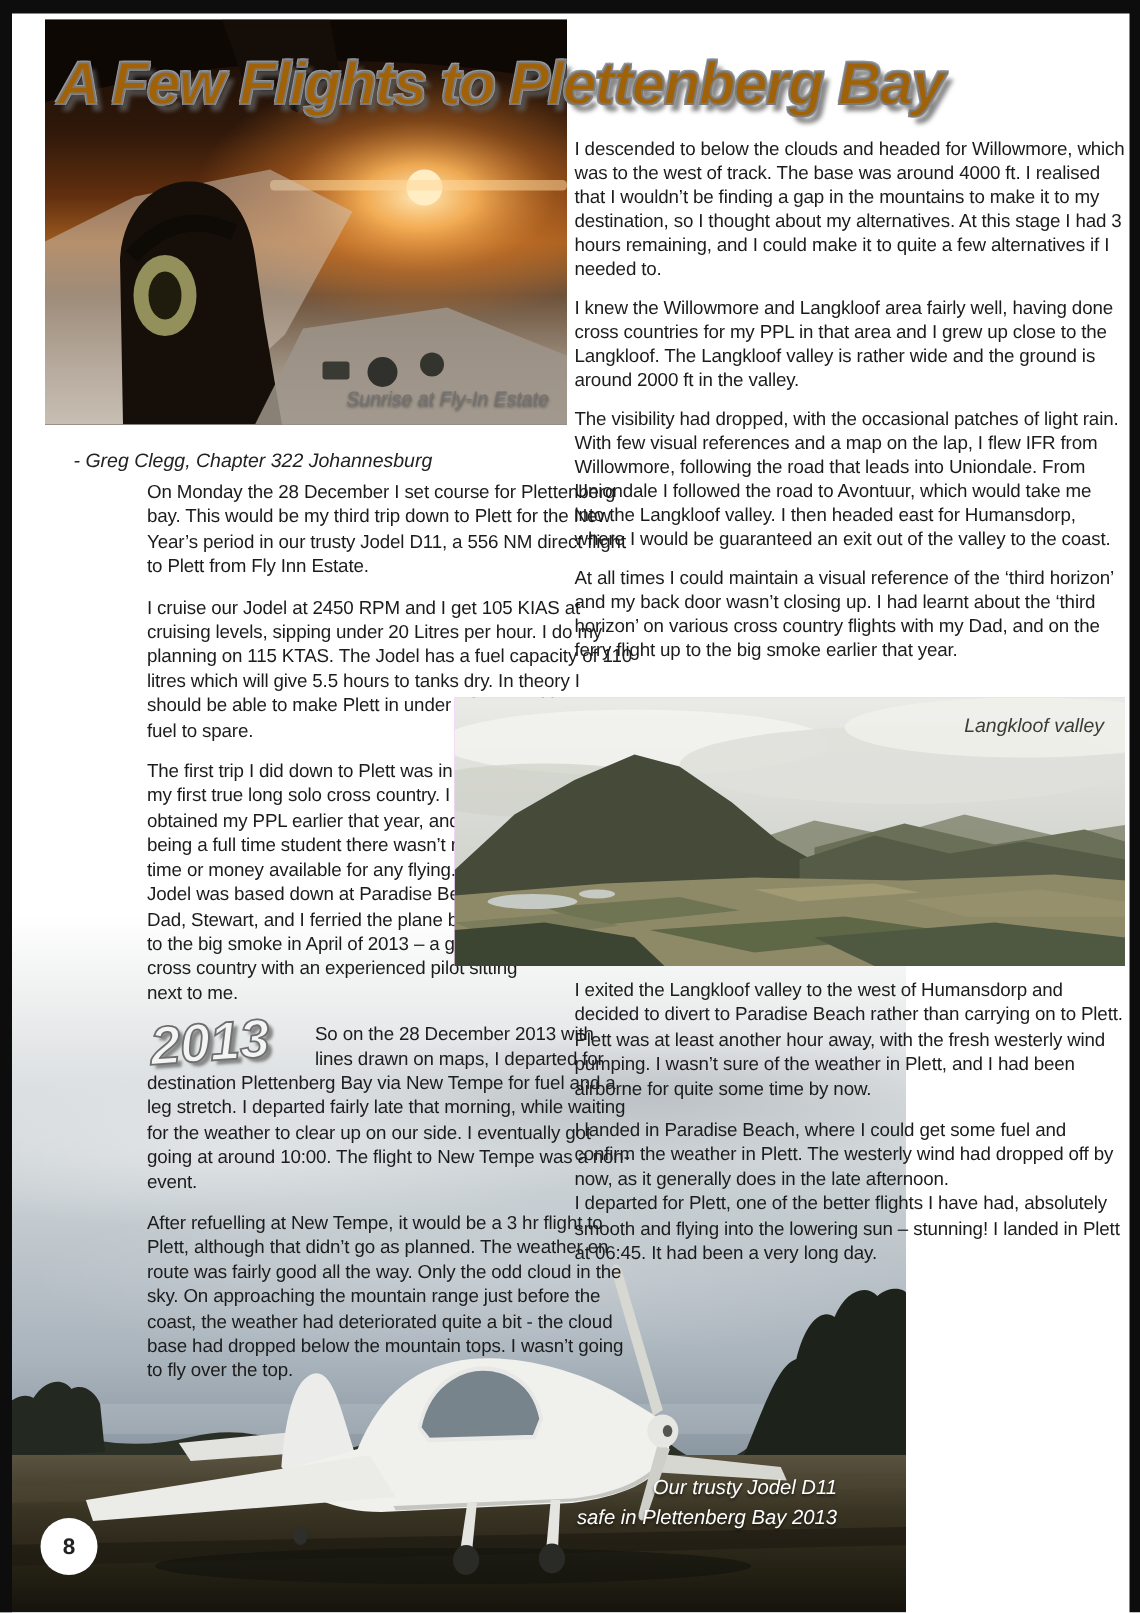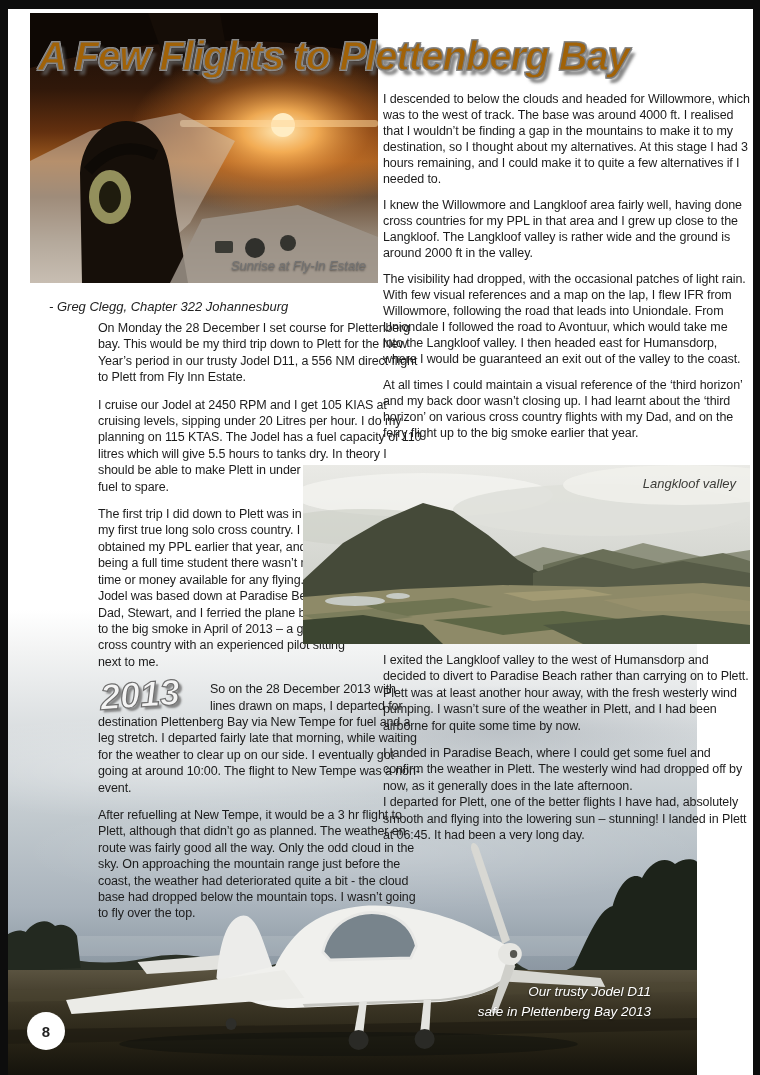--- a/index.html
+++ b/index.html
@@ -46,21 +46,21 @@
     color:#f4f4f4;-webkit-text-stroke:1.2px #6e6e6e;
     text-shadow:3px 3px 2px rgba(110,110,110,.8);
     transform:rotate(-4deg);
   }
 
   
   .photo{position:absolute;overflow:hidden;z-index:6;}
   #photo-cockpit{left:30px;top:13px;width:348px;height:270px;background:#20120a;}
   #photo-valley{left:303px;top:465px;width:447px;height:179px;background:#f0abfc;}
   #photo-airplane{
-    left:0;top:610px;width:697px;height:465px;z-index:1;
+    left:0;top:610px;width:604px;height:465px;z-index:1;
     background-image:
       radial-gradient(60% 16% at 25% 34%, rgba(255,255,255,.35), transparent 70%),
       radial-gradient(55% 14% at 72% 26%, rgba(110,120,132,.28), transparent 70%),
       radial-gradient(70% 18% at 52% 52%, rgba(255,255,255,.20), transparent 70%),
       linear-gradient(180deg,#ffffff 0%,#f2f3f3 9%,#dadee0 26%,#c0c8cd 46%,
                       #a9b3bc 64%,#94a0aa 73%,#8b96a1 78%,#8b96a1 100%);
   }
   .photo svg{display:block;width:100%;height:100%;}
 
   .caption{position:absolute;font-style:italic;z-index:7;}

